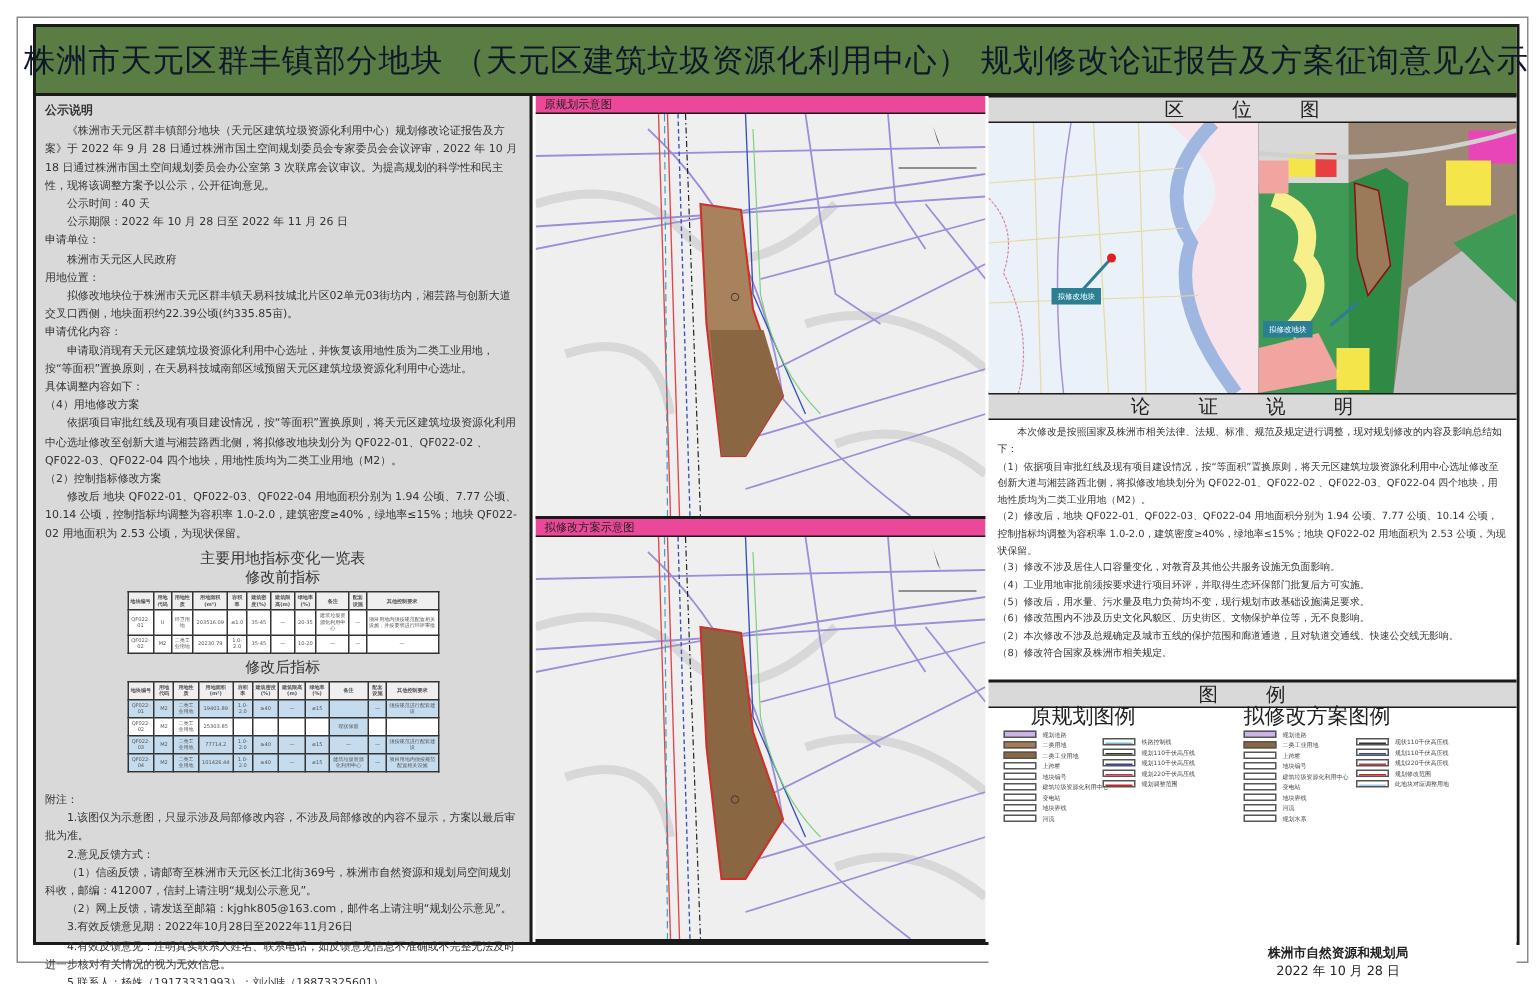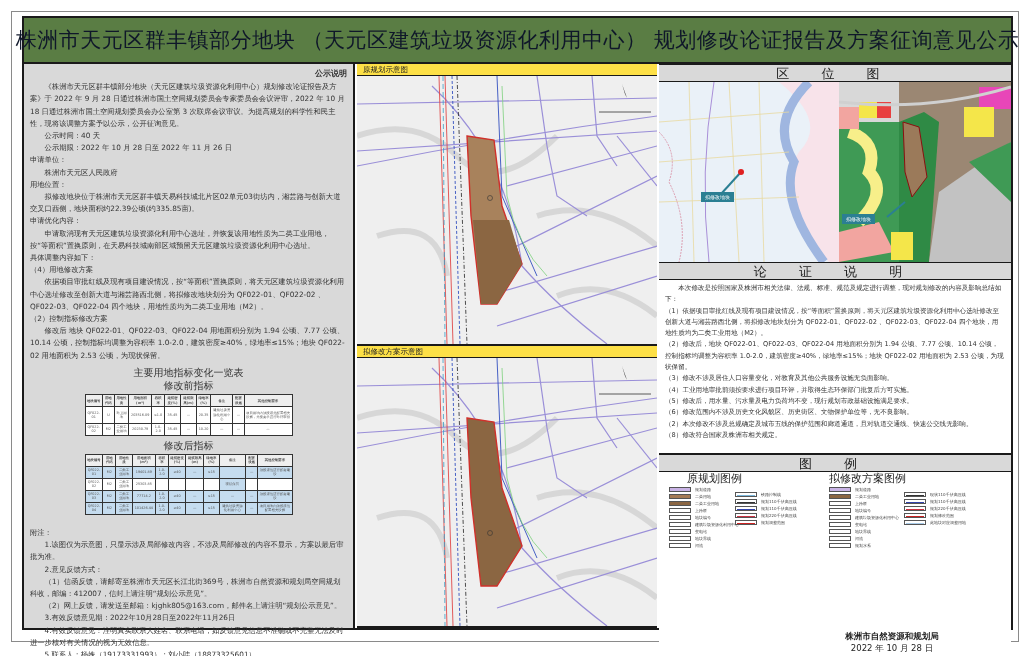--- a/index.html
+++ b/index.html
@@ -7,56 +7,56 @@
   body { position: relative; font-family: "DejaVu Sans", "Liberation Sans", sans-serif; color: #222; }
 
   .outer-frame { position: absolute; left: 11px; top: 11px; width: 1008px; height: 631px; border: 1px solid #8a8a8a; background: #fff; }
   .board { position: absolute; left: 22px; top: 16px; width: 991px; height: 614px; border: 2px solid #1a1a1a; background: #fff; }
 
   .title-band { position: absolute; left: 0; top: 0; width: 100%; height: 46px; background: #5a7d44; border-bottom: 2px solid #1a1a1a; display: flex; align-items: center; justify-content: center; }
   .title-band h1 { color: #0f172a; font-size: 21px; font-weight: normal; letter-spacing: 0.5px; white-space: nowrap; }
 
   
   .left-col { position: absolute; left: 0; top: 46px; width: 331px; height: 564px; background: #d9d9d9; border-right: 2px solid #1a1a1a; padding: 4px 6px 0 6px; font-size: 7.3px; line-height: 12.2px; color: #333; }
-  .left-col .sec-title { text-align: right; font-weight: bold; font-size: 8px; margin-bottom: 1px; }
+  .left-col .sec-title { text-align: left; font-weight: bold; font-size: 8px; margin-bottom: 1px; }
   .left-col p { margin: 0; }
   .indent { text-indent: 2em; }
   .indent2 { padding-left: 2em; }
 
   .tbl-title { text-align: center; font-size: 10px; color: #333; margin-top: 5px; }
   .tbl-sub { text-align: center; font-size: 10px; color: #333; margin: 1px 0 2px; }
   .tbl-wrap { display: flex; justify-content: center; }
   table.idx { border-collapse: collapse; background: #fff; font-size: 3.4px; line-height: 4.5px; }
   table.idx th, table.idx td { border: 0.8px solid #333; padding: 1px 1px; text-align: center; color: #555; }
   table.idx th { background: #efefef; font-weight: bold; height: 12px; }
   table.idx td.blue { background: #c5dcef; }
 
   .notes { margin-top: 12px; }
 
   
   .mid-col { position: absolute; left: 333px; top: 46px; width: 300px; height: 564px; background: #fff; }
   .map-panel { position: absolute; left: 0; width: 300px; border-bottom: 2px solid #1a1a1a; background: #f2f2f2; overflow: hidden; }
   .map-panel.top { top: 0; height: 282px; }
   .map-panel.bottom { top: 282px; height: 282px; }
-  .map-label { position: absolute; left: 0; top: 0; width: 100%; height: 12px; background: #fde047; border-bottom: 1px solid #1a1a1a; font-size: 7.5px; padding-left: 6px; line-height: 12px; z-index: 2; }
+  .map-label { position: absolute; left: 0; top: 0; width: 100%; height: 12px; background: #ec4899; border-bottom: 1px solid #1a1a1a; font-size: 7.5px; padding-left: 6px; line-height: 12px; z-index: 2; }
   .map-canvas { position: absolute; left: 0; top: 12px; width: 300px; height: 268px; }
 
   
   .right-col { position: absolute; left: 635px; top: 46px; width: 352px; height: 564px; }
   .sec-head { height: 18px; background: #d9d9d9; border-bottom: 1px solid #1a1a1a; border-top: 1px solid #1a1a1a; text-align: center; font-size: 13px; line-height: 17px; letter-spacing: 14px; color: #222; }
   .loc-maps { position: relative; height: 180px; display: flex; border-bottom: 1px solid #1a1a1a; }
   .loc-left { width: 180px; height: 180px; background: #eaf1f8; position: relative; overflow: hidden; }
   .loc-right { width: 172px; height: 180px; background: #8a7a6a; position: relative; overflow: hidden; }
   .callout { position: absolute; background: #2b7f93; color: #fff; font-size: 5px; padding: 2px 4px; }
 
   .argue { background: #fff; padding: 3px 6px 4px; font-size: 6.6px; line-height: 11.3px; color: #333; height: 174px; border-bottom: 1px solid #1a1a1a; }
 
   .legend { background: #fff; height: 170px; position: relative; }
   .legend-col { position: absolute; top: 24px; font-size: 4px; line-height: 7.3px; color: #444; }
-  .legend-col h3 { font-size: 11px; font-weight: normal; margin-bottom: 4px; color: #222; }
+  .legend-col h3 { font-size: 14px; font-weight: normal; margin-bottom: 4px; color: #222; }
   .lg-row { display: flex; align-items: center; height: 7px; }
   .sw { width: 22px; height: 5px; margin-right: 4px; border: 0.6px solid #555; flex: none; position: relative; }
 
   .signature { position: absolute; left: 812px; top: 630px; width: 160px; text-align: center; font-size: 8.5px; line-height: 12px; color: #222; }
   .signature .org { font-weight: bold; }
 </style>
 </head>
 <body>
 
 <div class="outer-frame"></div>

